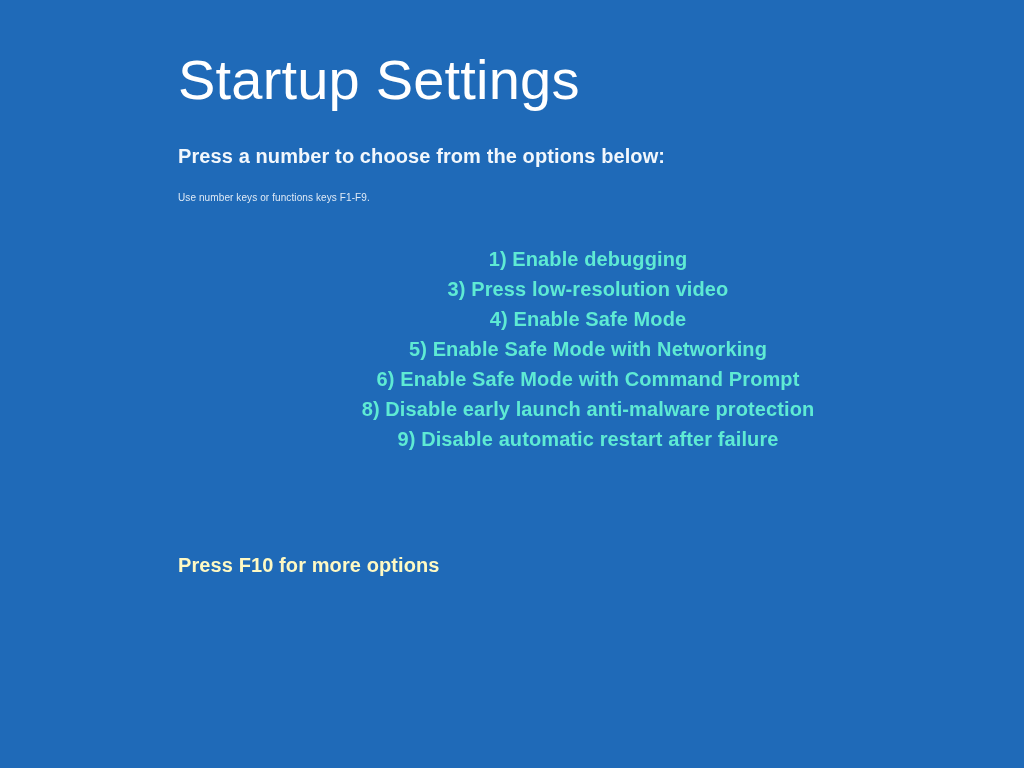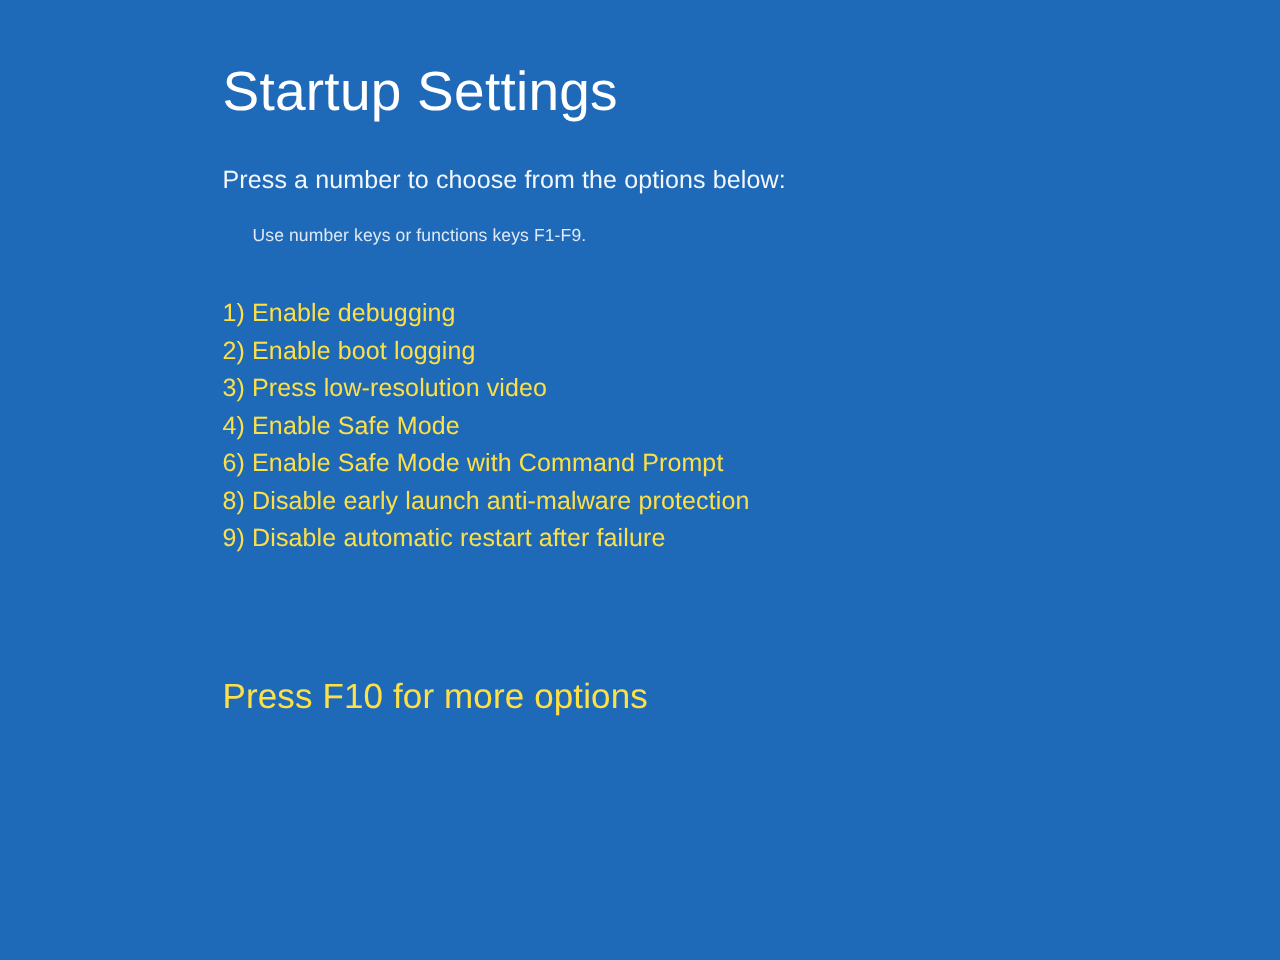--- a/index.html
+++ b/index.html
@@ -21,75 +21,75 @@
     background: #1f6ab8;
     color: #ffffff;
   }
   .content {
     position: absolute;
     left: 178px;
     top: 0;
     width: 820px;
   }
   .page-title {
-    font-size: 44px;
+    font-size: 56px;
     font-weight: 300;
     line-height: 1;
     letter-spacing: 0.2px;
     color: #ffffff;
     margin: 0;
     padding-top: 52px;
   }
   .intro {
     font-size: 20px;
-    font-weight: 400;
+    font-weight: 700;
     line-height: 1;
     color: #f2f7fc;
     margin-top: 38px;
     letter-spacing: 0.1px;
   }
   .hint {
-    font-size: 14px;
+    font-size: 10px;
     font-weight: 400;
     line-height: 1;
     color: #dfeaf6;
     margin-top: 27px;
     letter-spacing: 0.1px;
-    margin-left: 24px;
   }
   .options {
     list-style: none;
     margin: 0;
     padding: 0;
     margin-top: 41px;
   }
   .options li {
     font-size: 20px;
-    font-weight: 400;
+    font-weight: 700;
     line-height: 30px;
     height: 30px;
-    color: #fde047;
+    color: #5eead4;
     letter-spacing: 0.1px;
     white-space: nowrap;
+    text-align: center;
   }
   .options li .opt-key {
     display: inline;
   }
   .options li .opt-label {
     display: inline;
   }
   .footer {
     margin-top: 96px;
   }
   .footer .foot-line {
-    font-size: 28px;
-    font-weight: 400;
+    font-size: 20px;
+    font-weight: 700;
     line-height: 30px;
     height: 30px;
-    color: #fde047;
+    color: #fef9c3;
     letter-spacing: 0.1px;
     white-space: nowrap;
   }
 </style>
 </head>
 <body>
 
 <div class="screen">
   <div class="content">
 
@@ -98,30 +98,30 @@
     <div class="intro">Press a number to choose from the options below:</div>
 
     <div class="hint">Use number keys or functions keys F1-F9.</div>
 
     <ul class="options">
       <li>
         <span class="opt-key">1)</span>
         <span class="opt-label">Enable debugging</span>
       </li>
       <li>
-        <span class="opt-key">2)</span>
-        <span class="opt-label">Enable boot logging</span>
-      </li>
-      <li>
         <span class="opt-key">3)</span>
         <span class="opt-label">Press low-resolution video</span>
       </li>
       <li>
         <span class="opt-key">4)</span>
         <span class="opt-label">Enable Safe Mode</span>
+      </li>
+      <li>
+        <span class="opt-key">5)</span>
+        <span class="opt-label">Enable Safe Mode with Networking</span>
       </li>
       <li>
         <span class="opt-key">6)</span>
         <span class="opt-label">Enable Safe Mode with Command Prompt</span>
       </li>
       <li>
         <span class="opt-key">8)</span>
         <span class="opt-label">Disable early launch anti-malware protection</span>
       </li>
       <li>

